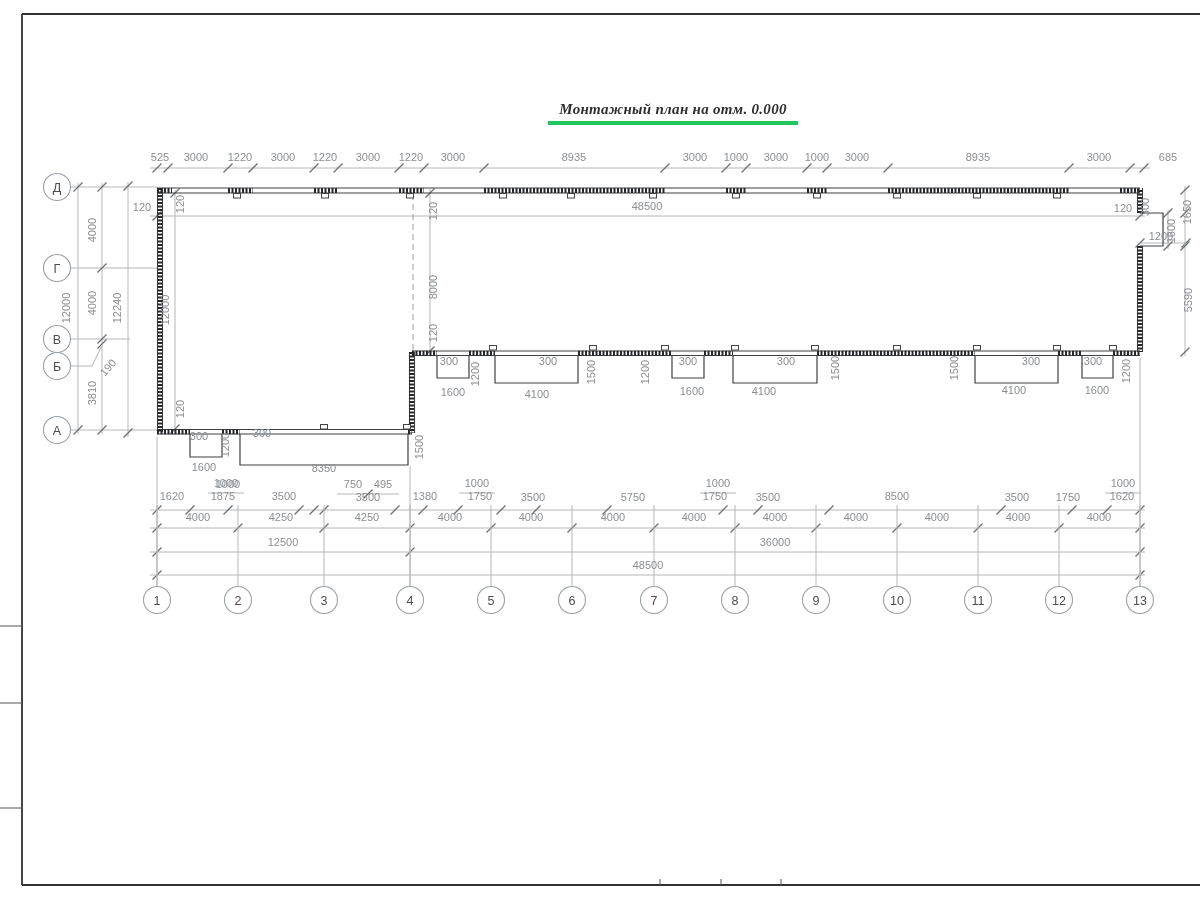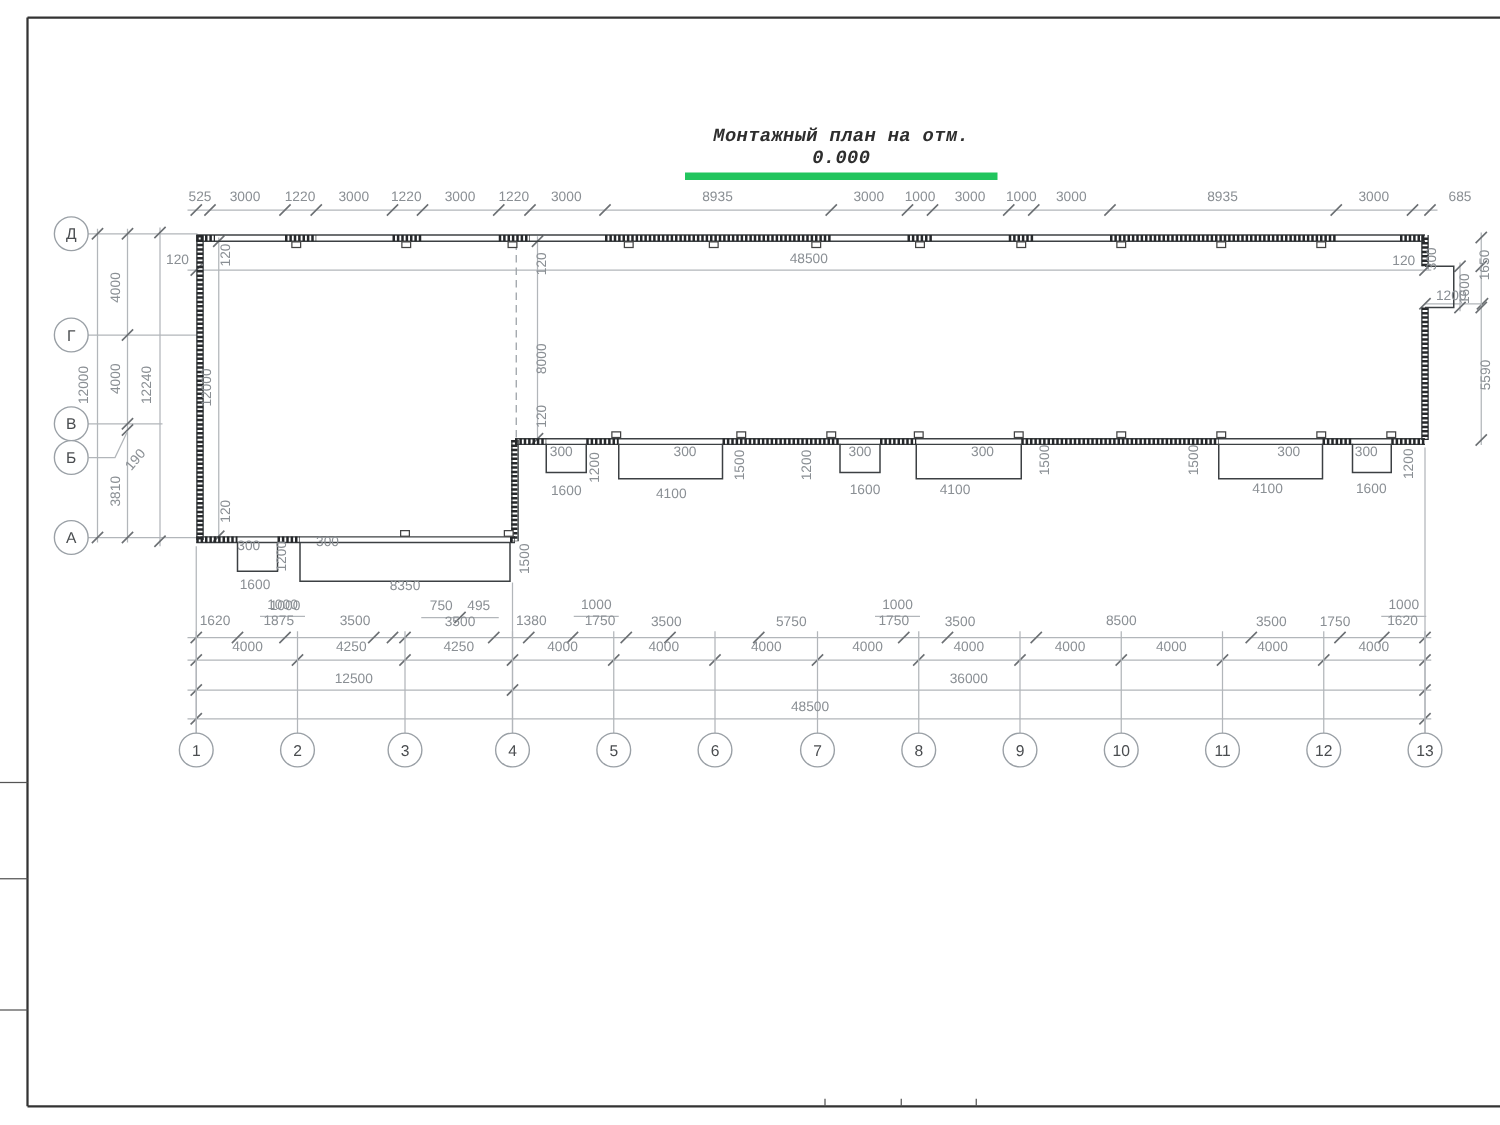--- a/index.html
+++ b/index.html
@@ -1,21 +1,21 @@
 <!DOCTYPE html>
 <html><head>
 <meta charset="utf-8">
 <style>
   html,body{margin:0;padding:0;background:#fff;width:1200px;height:900px;overflow:hidden;
     font-family:"Liberation Sans",sans-serif;}
   #stage{position:relative;width:1200px;height:900px;background:#ffffff;}
   #plan{position:absolute;left:0;top:0;}
   .title{position:absolute;left:548px;top:101px;width:250px;text-align:center;
-    font-family:Liberation Mono, monospace;font-size:15px;font-style:italic;font-weight:bold;
-    color:#2e2e2e;border-bottom:6px solid #22c55e;padding-bottom:3px;letter-spacing:.3px;}
+    font-family:Liberation Serif, serif;font-size:15px;font-style:italic;font-weight:bold;
+    color:#2e2e2e;border-bottom:4px solid #22c55e;padding-bottom:3px;letter-spacing:.3px;}
   text.dim{font-family:"Liberation Sans",sans-serif;font-size:11px;fill:#8a8f94;}
   text.axis{font-family:"Liberation Sans",sans-serif;font-size:12.5px;fill:#4a4d50;}
 </style>
 </head>
 <body>
 
 <div id="stage">
   <svg id="plan" width="1200" height="900" viewBox="0 0 1200 900">
     <g id="g-frame">
         <path d="M22,14 V885 M22,14 H1200 M22,885 H1200" stroke="#333333" stroke-width="1.8" fill="none"></path>

